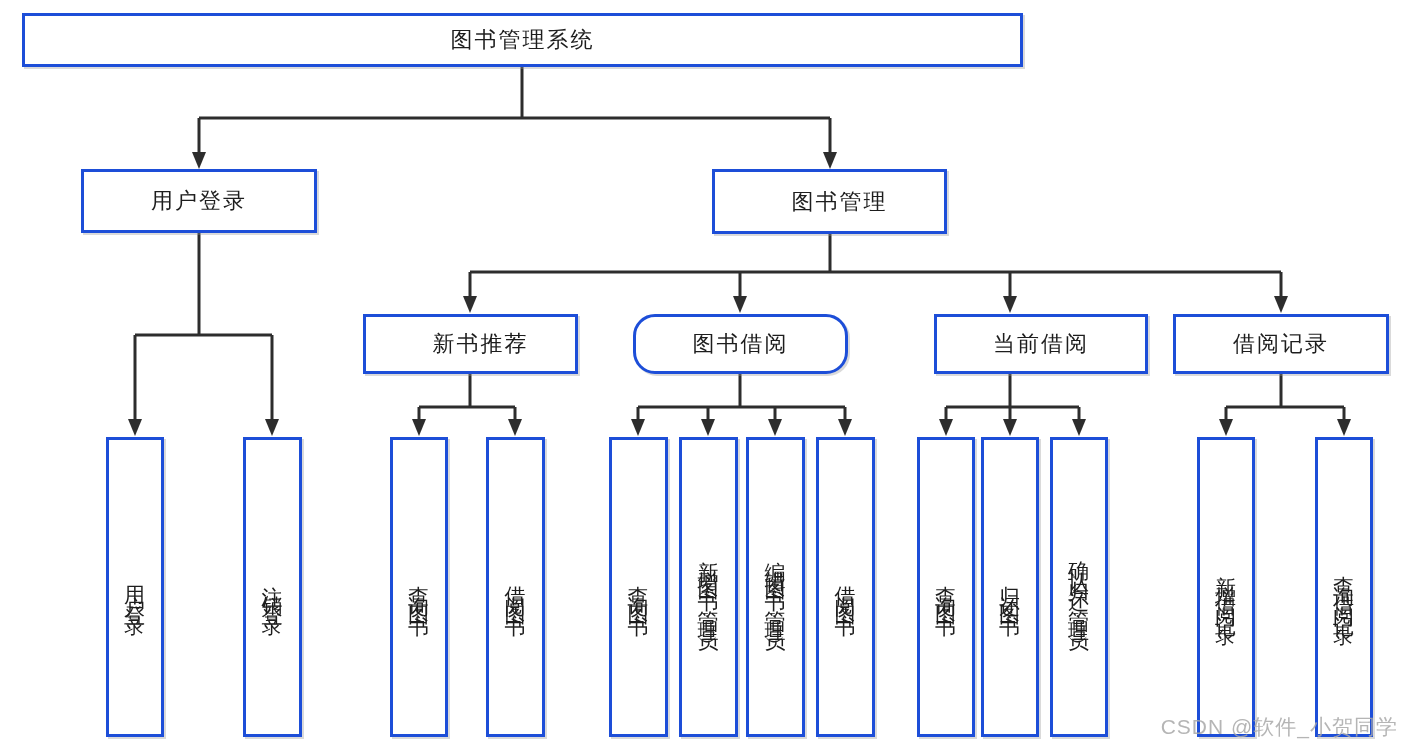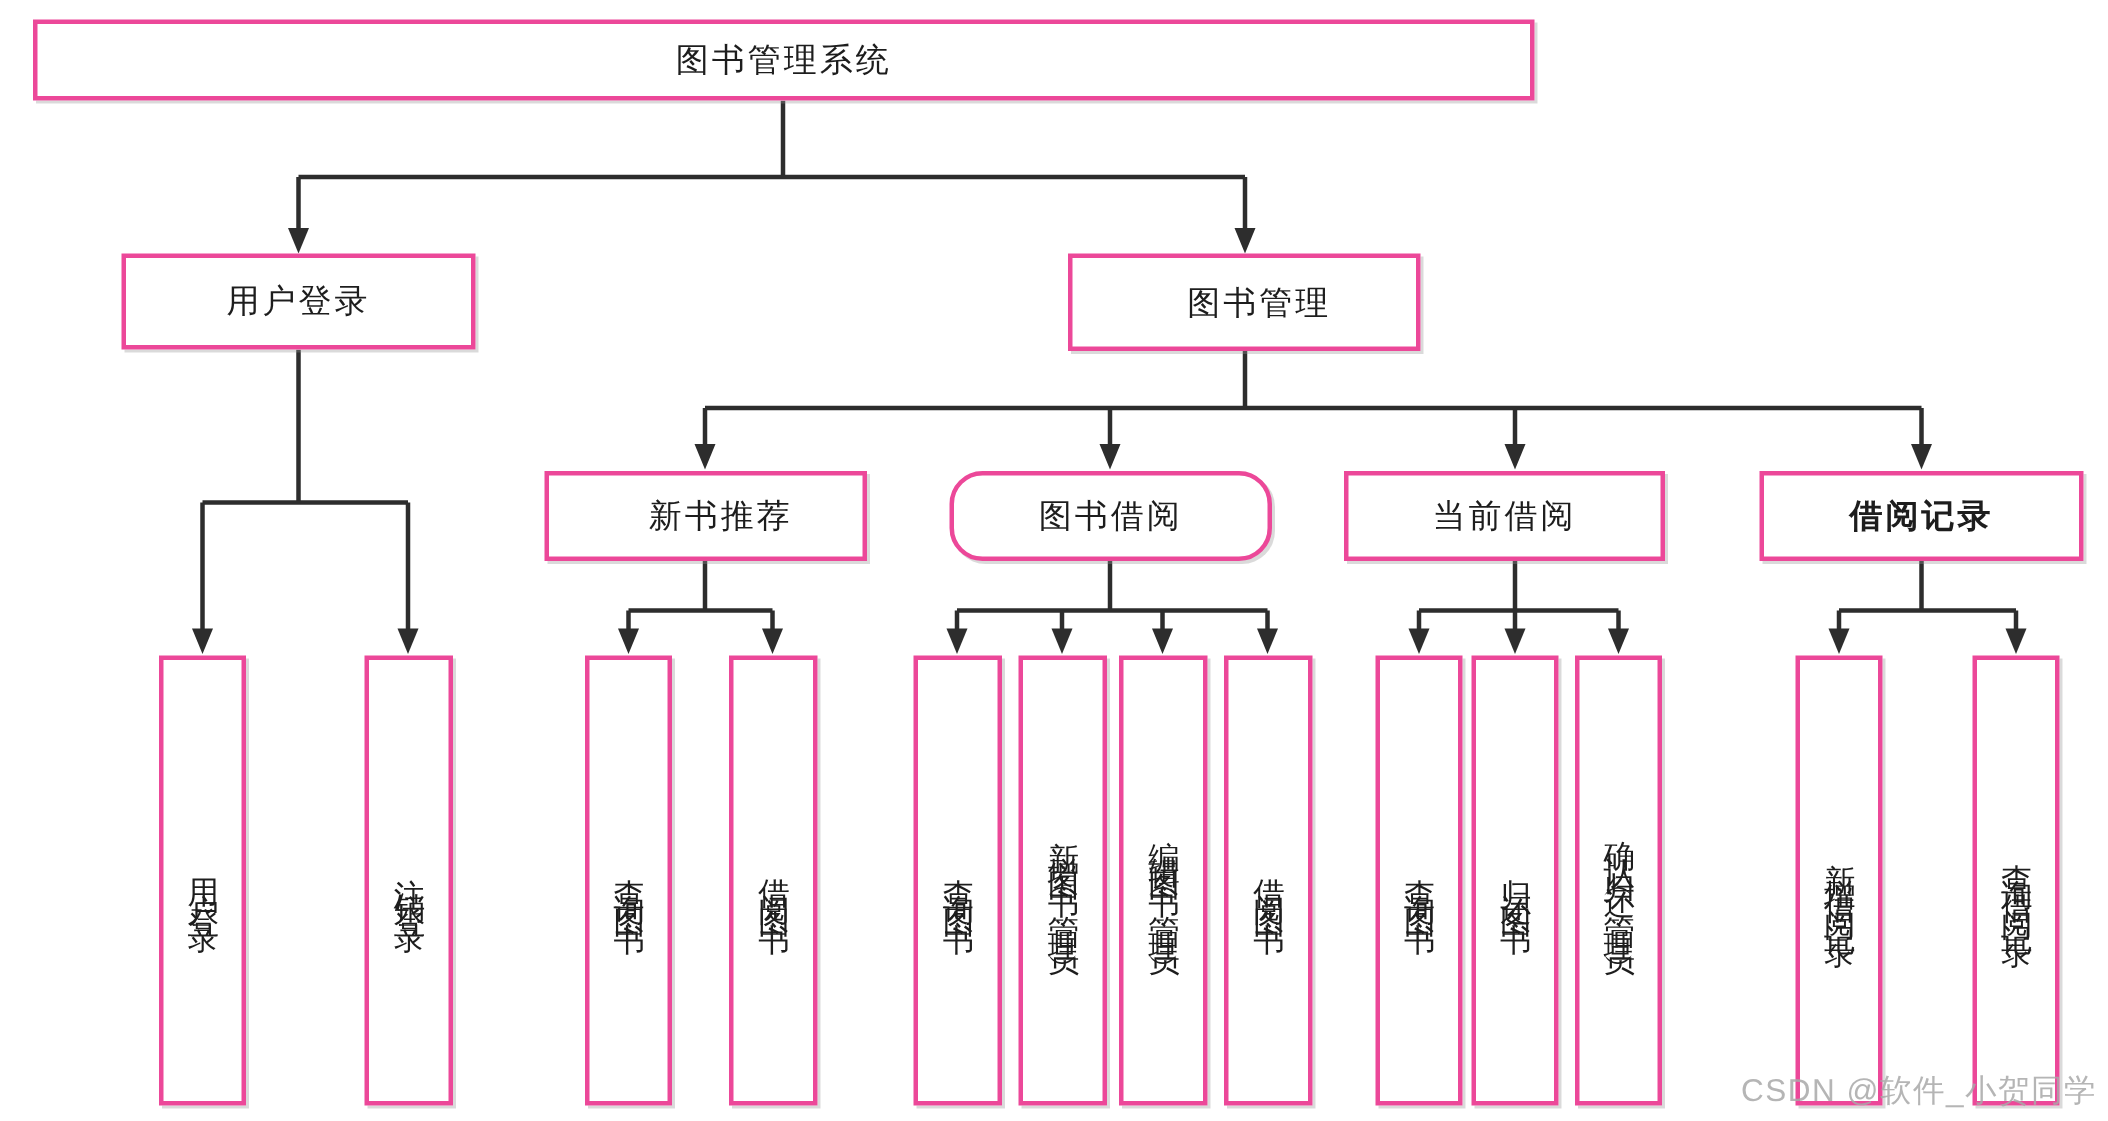--- a/index.html
+++ b/index.html
@@ -17,21 +17,21 @@
   }
   .connectors {
     position: absolute;
     left: 0;
     top: 0;
     z-index: 1;
   }
   .node {
     position: absolute;
     box-sizing: border-box;
-    border: 3px solid #ec4899;
+    border: 3px solid #1d4ed8;
     background: #ffffff;
     color: #1d1d1d;
     display: flex;
     align-items: center;
     justify-content: center;
     z-index: 2;
     box-shadow: 2px 2px 0 rgba(150,150,150,0.35);
   }
   .hnode {
     font-size: 22px;
@@ -45,22 +45,22 @@
     line-height: 1;
     letter-spacing: 10px;
     padding-top: 4px;
   }
   
   .n-root        { left:  22px; top:  13px; width: 1001px; height: 54px; }
   .n-user-login  { left:  81px; top: 169px; width: 236px; height: 64px; }
   .n-book-mgmt   { left: 712px; top: 169px; width: 235px; height: 65px; padding-left: 20px; }
   .n-new-rec     { left: 363px; top: 314px; width: 215px; height: 60px; padding-left: 20px; }
   .n-book-borrow { left: 633px; top: 314px; width: 215px; height: 60px; border-radius: 22px; }
-  .n-cur-borrow  { left: 896px; top: 314px; width: 214px; height: 60px; }
-  .n-borrow-rec  { left:1173px; top: 314px; width: 216px; height: 60px; font-weight: bold; }
+  .n-cur-borrow  { left: 934px; top: 314px; width: 214px; height: 60px; }
+  .n-borrow-rec  { left:1173px; top: 314px; width: 216px; height: 60px; }
   .leaf { top: 437px; height: 300px; }
   .l-1  { left: 106px; width: 58px; }
   .l-2  { left: 243px; width: 59px; }
   .l-3  { left: 390px; width: 58px; }
   .l-4  { left: 486px; width: 59px; }
   .l-5  { left: 609px; width: 59px; }
   .l-6  { left: 679px; width: 59px; }
   .l-7  { left: 746px; width: 59px; }
   .l-8  { left: 816px; width: 59px; }
   .l-9  { left: 917px; width: 58px; }

